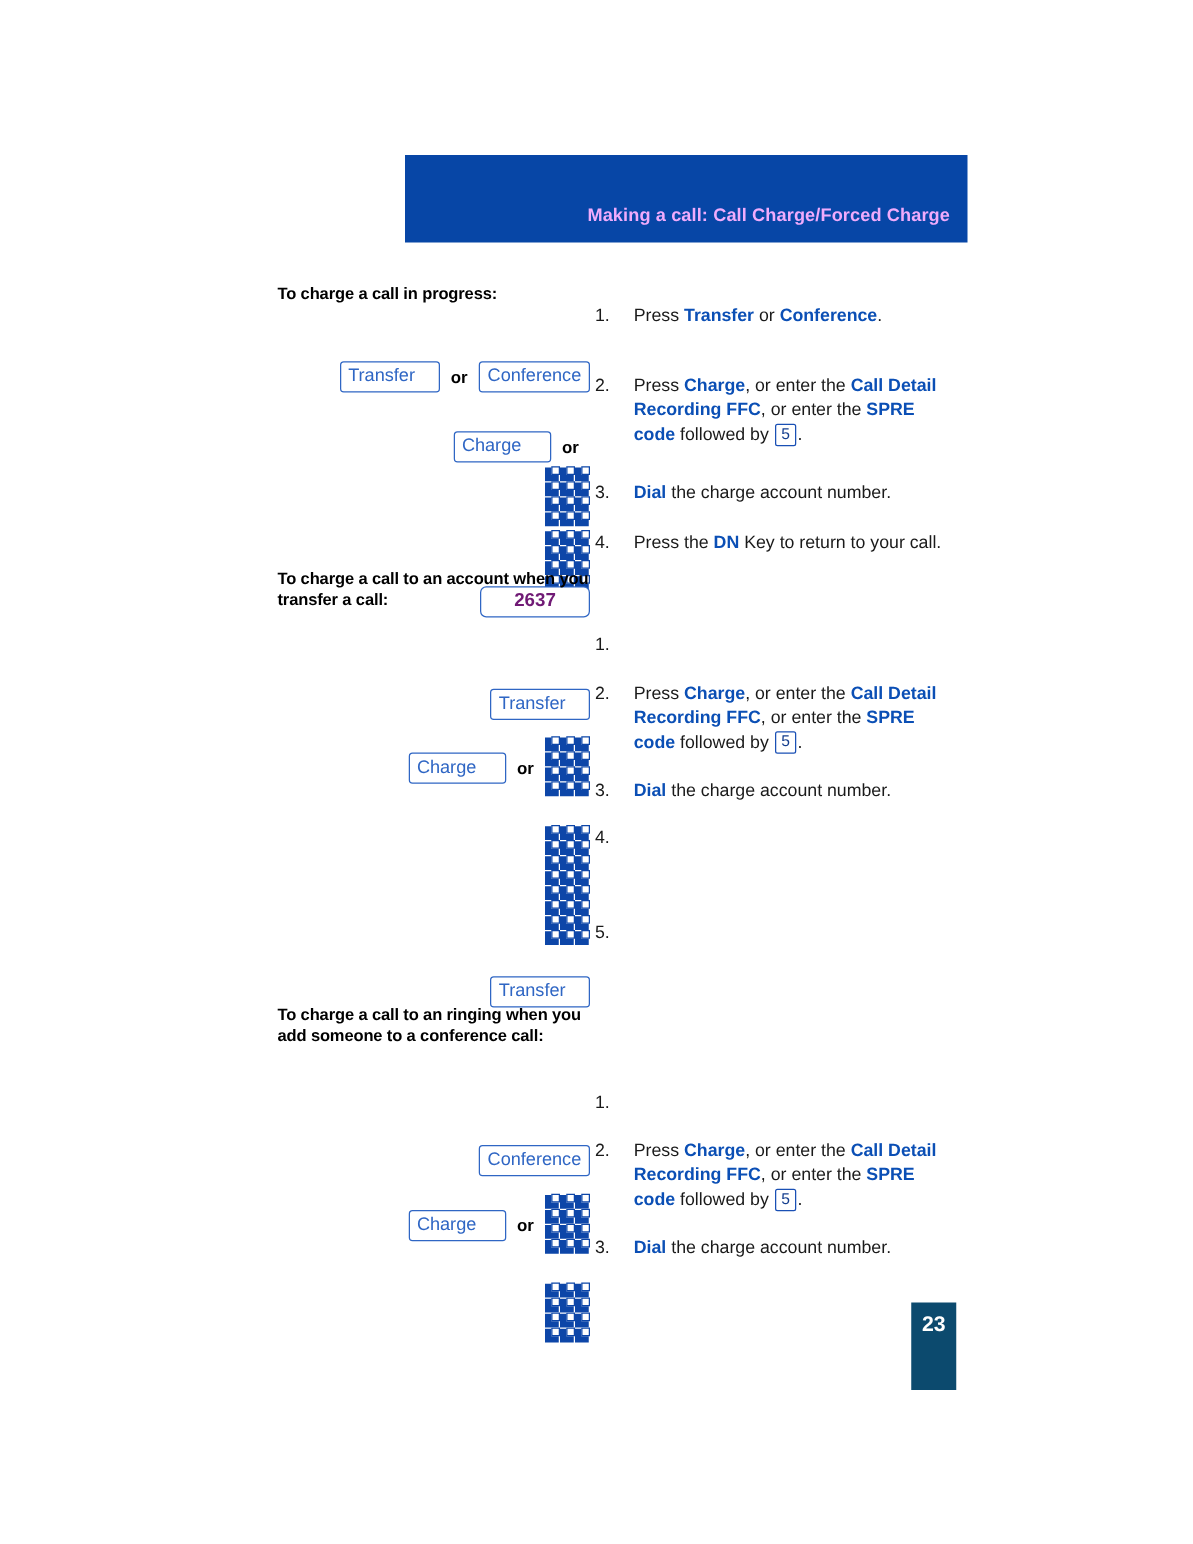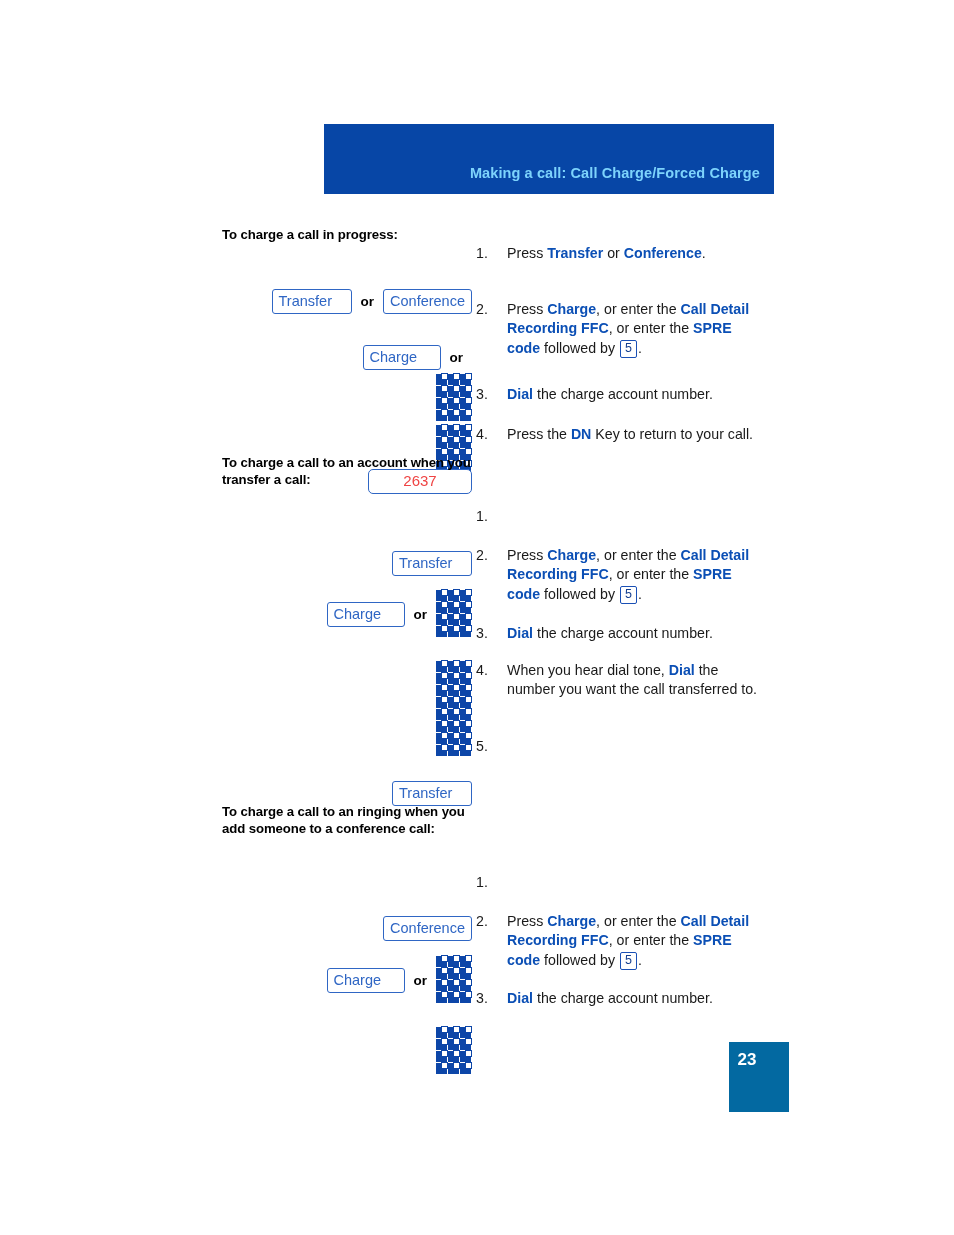--- a/index.html
+++ b/index.html
@@ -25,21 +25,21 @@
     left: 324px;
     top: 124px;
     width: 450px;
     height: 70px;
     background: #0746a6;
   }
   .header-title {
     position: absolute;
     right: 14px;
     bottom: 13px;
-    color: #7dd3fc;
+    color: #f0abfc;
     font-size: 14.5px;
     font-weight: bold;
     letter-spacing: 0.1px;
     white-space: nowrap;
   }
 
   
   .section-heading {
     position: absolute;
     left: 222px;
@@ -64,25 +64,26 @@
     background: #ffffff;
     white-space: nowrap;
     vertical-align: middle;
     text-align: left;
   }
   .keybox.w-transfer { width: 80px; }
   .keybox.w-charge  { width: 78px; }
   .keybox.w-conf    { width: auto; }
   .keybox.display {
     border-radius: 5px;
-    color: #ef4444;
+    color: #701a75;
     text-align: center;
-    width: 104px;
+    width: 88px;
     padding: 2px 6px 3px 6px;
     font-size: 15px;
+    font-weight: bold;
   }
 
   .or-text {
     display: inline-block;
     font-size: 13.5px;
     font-weight: bold;
     color: #000000;
     vertical-align: middle;
     margin: 0 9px;
   }
@@ -163,22 +164,21 @@
     vertical-align: 1px;
   }
 
   
   .page-tab {
     position: absolute;
     left: 729px;
     top: 1042px;
     width: 36px;
     height: 70px;
-    background: #0369a1;
-    padding-left: 24px;
+    background: #0c4a6e;
   }
   .page-tab .pg-num {
     position: absolute;
     top: 8px;
     left: 0;
     width: 36px;
     text-align: center;
     color: #ffffff;
     font-size: 17px;
     font-weight: bold;
@@ -260,21 +260,20 @@
   <div class="step" style="top:546px;">
     <span class="num">2.</span>
     <span class="body">Press <span class="hl">Charge</span>, or enter the <span class="hl">Call Detail Recording FFC</span>, or enter the <span class="hl">SPRE code</span> followed by <span class="inline-key">5</span>.</span>
   </div>
   <div class="step" style="top:624px;">
     <span class="num">3.</span>
     <span class="body"><span class="hl">Dial</span> the charge account number.</span>
   </div>
   <div class="step" style="top:661px;">
     <span class="num">4.</span>
-    <span class="body">When you hear dial tone, <span class="hl">Dial</span> the number you want the call transferred to.</span>
   </div>
   <div class="step" style="top:737px;">
     <span class="num">5.</span>
   </div>
 
   <div class="section-heading" style="top:804px;">To charge a call to an ringing when you add someone to a conference call:</div>
 
   <div class="row" style="top:872px; padding-right:80px;">
     <span class="keybox w-conf">Conference</span>
   </div>

